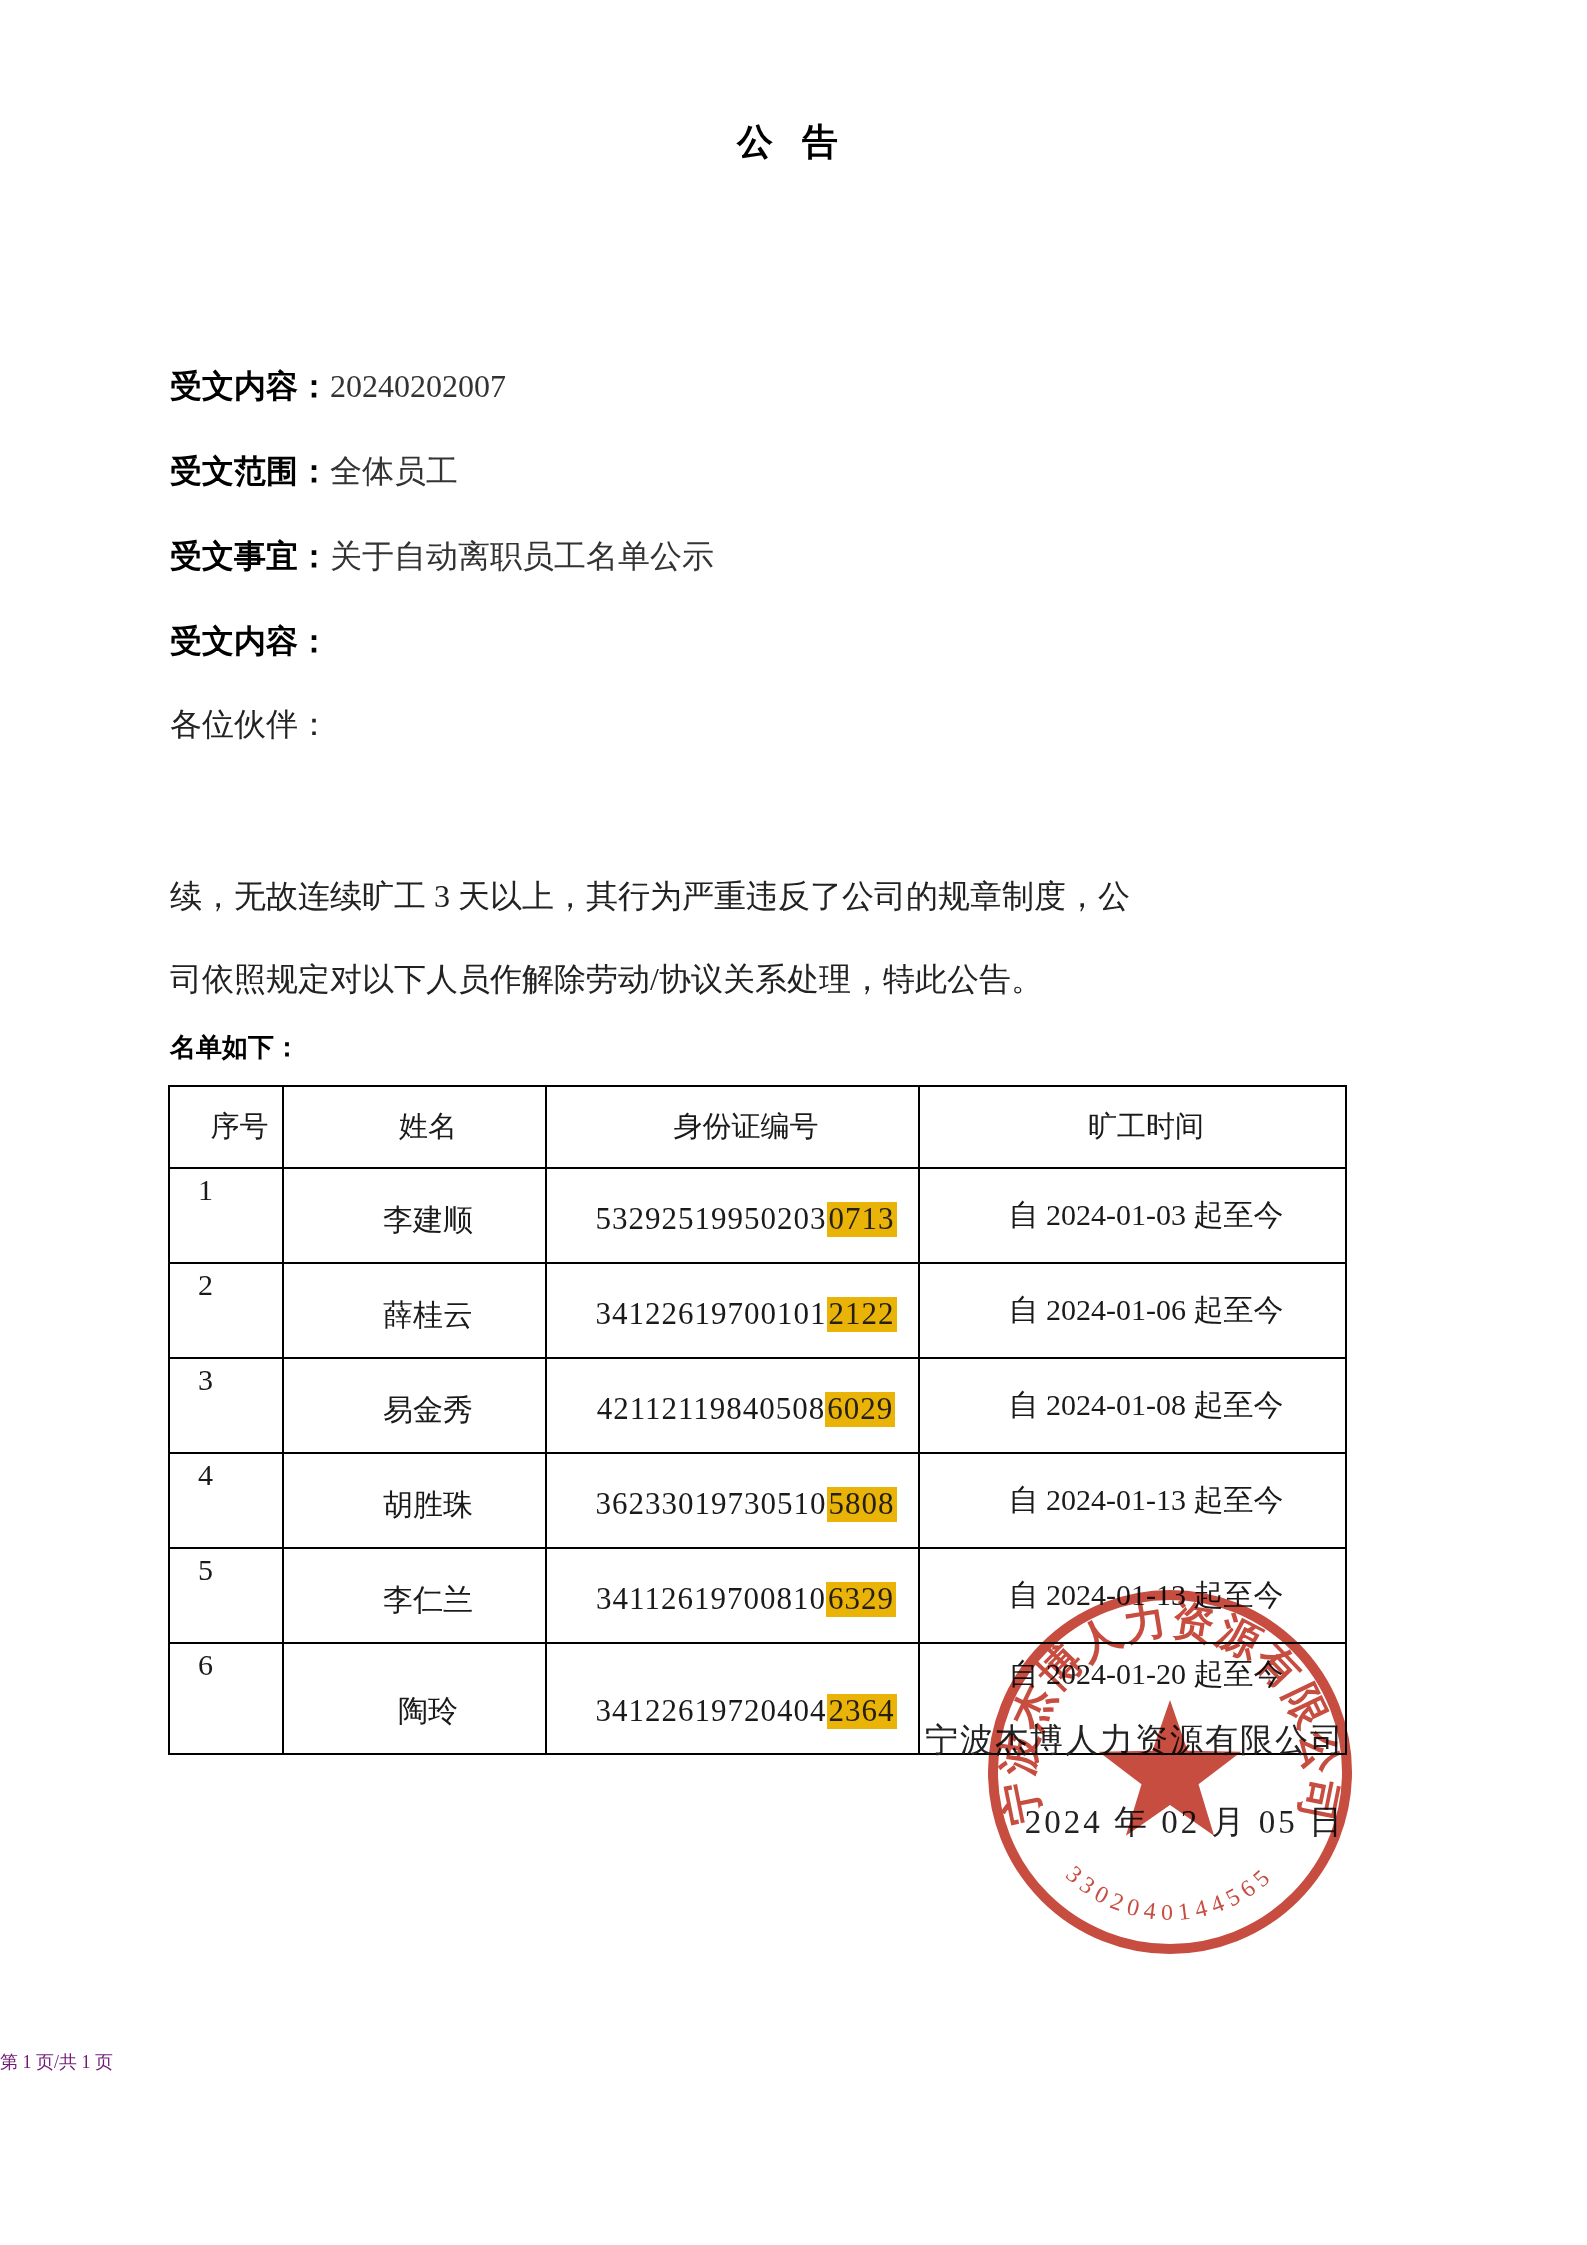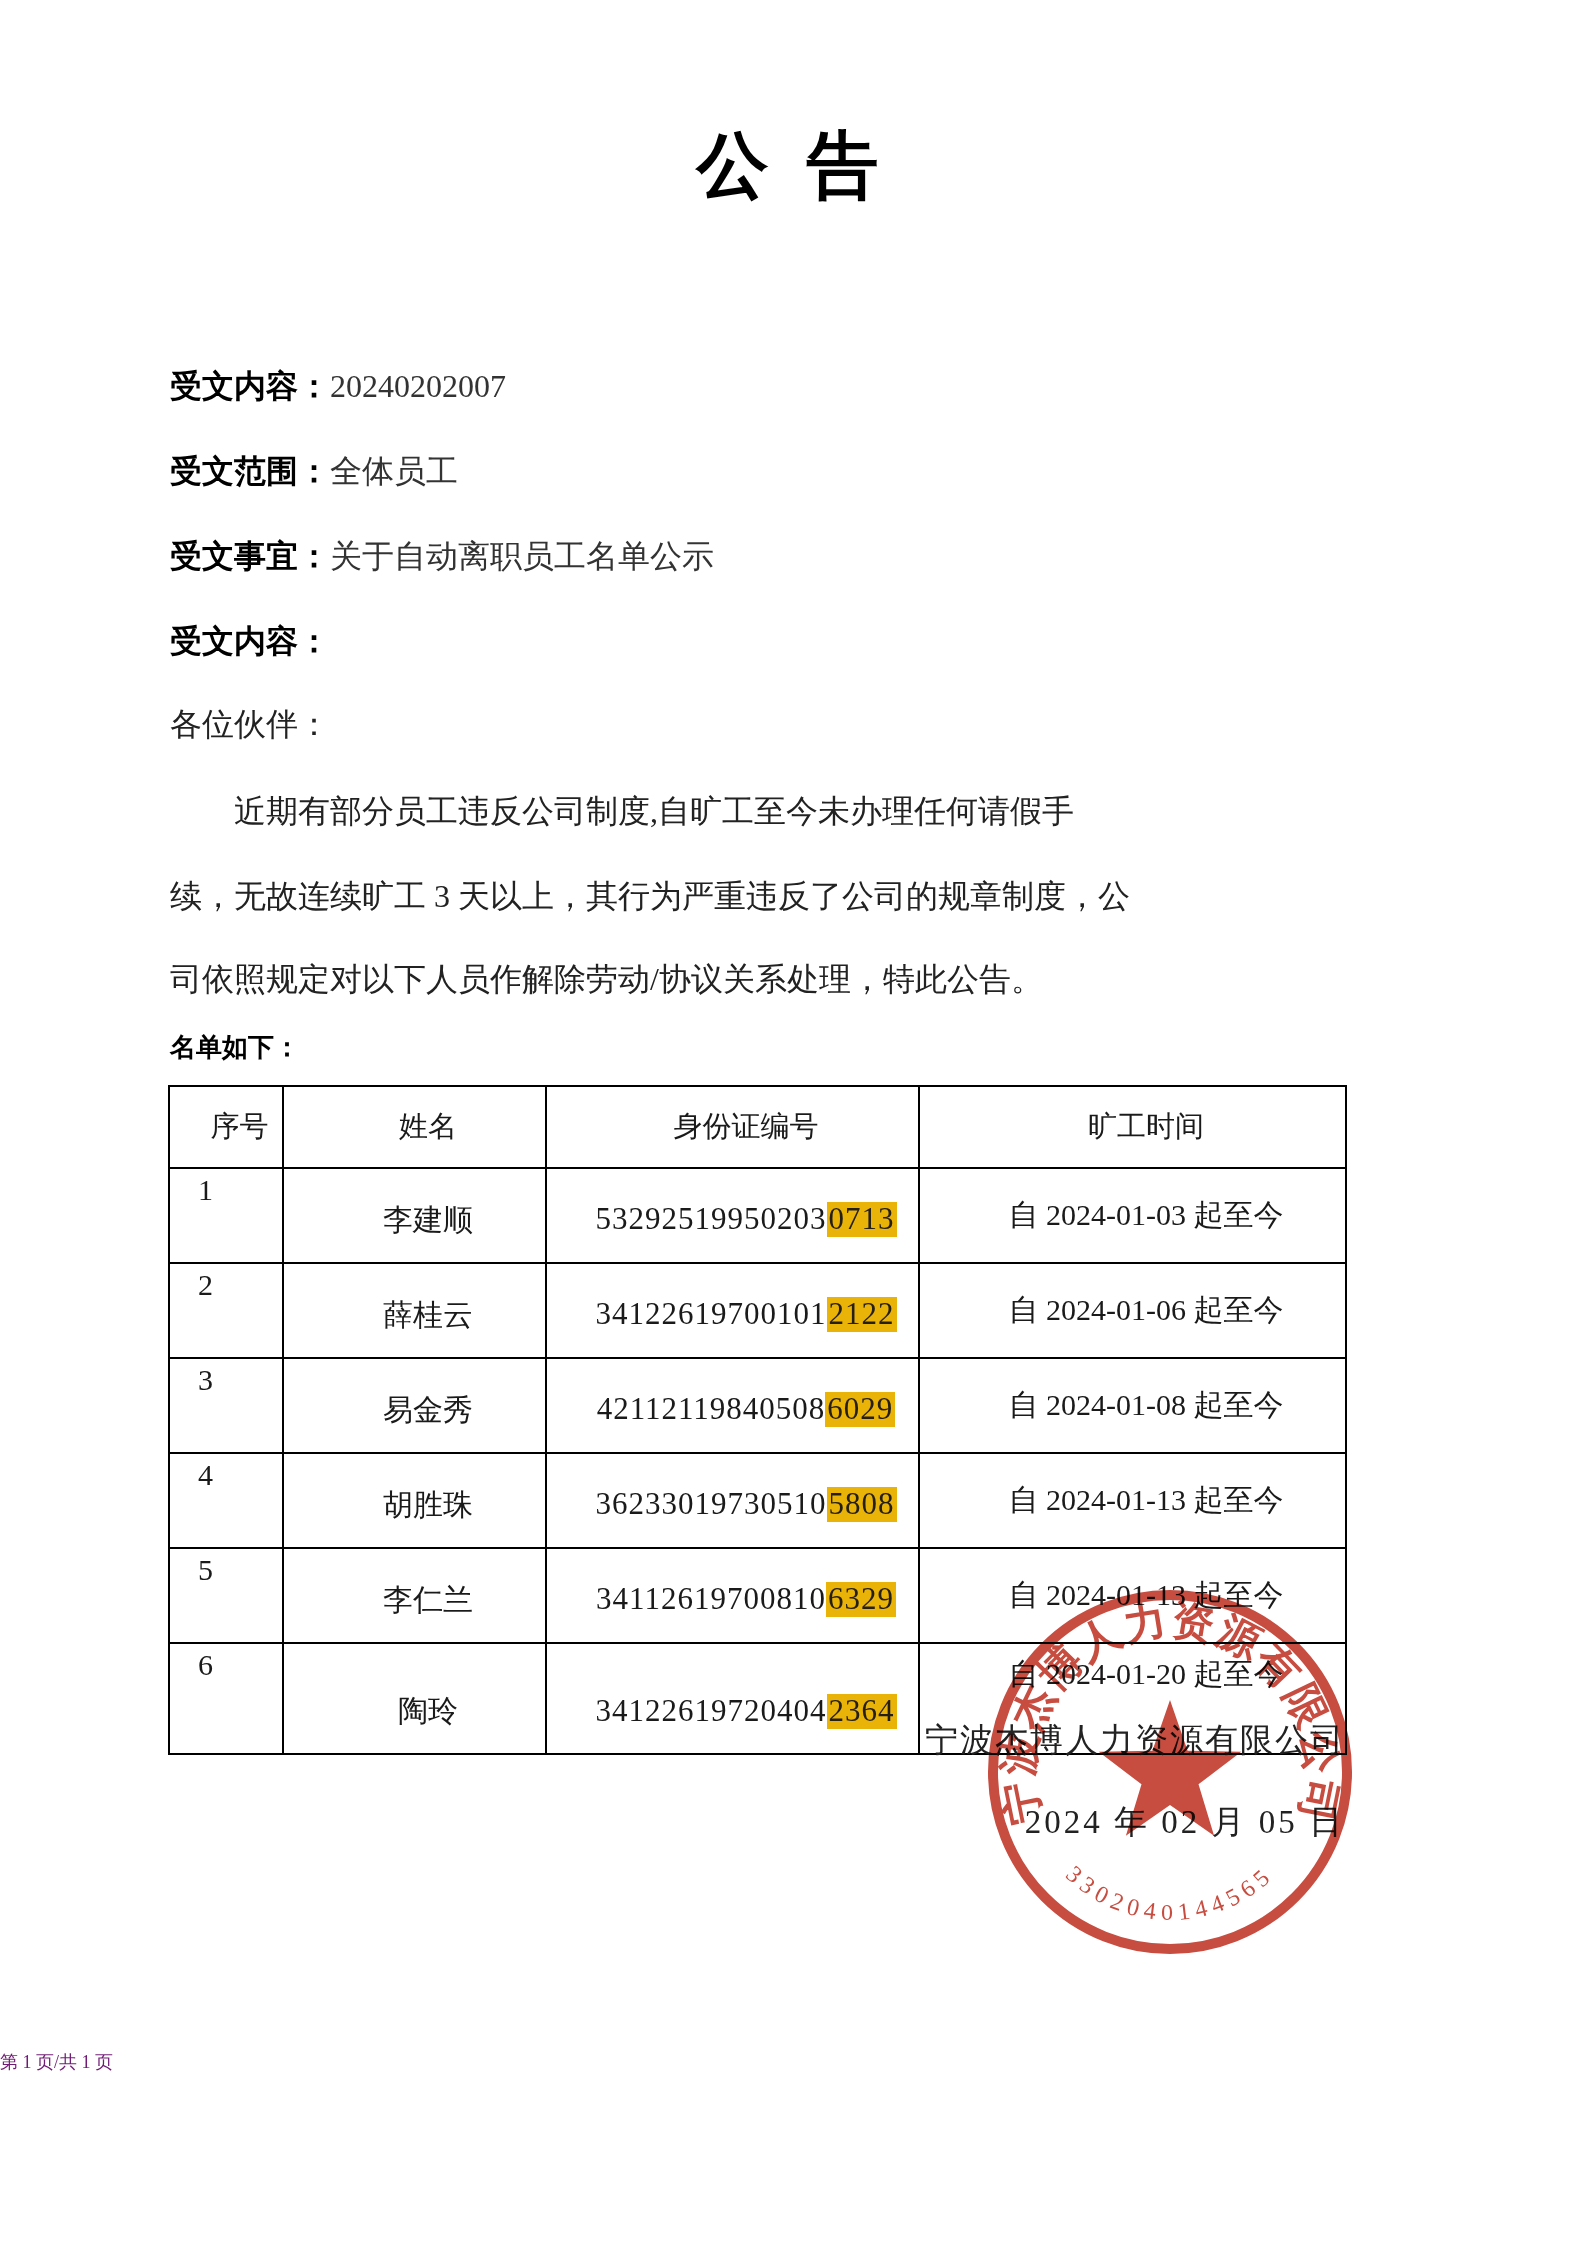--- a/index.html
+++ b/index.html
@@ -9,21 +9,21 @@
     width: 1587px;
     height: 2245px;
     background: #ffffff;
     overflow: hidden;
   }
   .abs { position: absolute; }
 
   .doc-title {
     left: 165px; top: 118px; width: 1255px;
     text-align: center;
-    font-size: 72px;
+    font-size: 36px;
     font-weight: bold;
     letter-spacing: 10px;
     color: #000;
   }
 
   .meta-line { left: 170px; width: 1250px; font-size: 32px; white-space: nowrap; }
   .meta-label { font-weight: bold; color: #000; }
   .meta-value { color: #333; }
 
   .body-line { left: 170px; width: 1250px; font-size: 32px; color: #222; white-space: nowrap; }
@@ -91,21 +91,20 @@
   <div class="abs meta-line" style="top:535px">
     <span class="meta-label">受文事宜：</span><span class="meta-value">关于自动离职员工名单公示</span>
   </div>
   <div class="abs meta-line" style="top:620px">
     <span class="meta-label">受文内容：</span>
   </div>
   <div class="abs meta-line" style="top:703px">
     <span class="meta-value" style="color:#222">各位伙伴：</span>
   </div>
 
-  <div class="abs body-line indent" style="top:790px">近期有部分员工违反公司制度,自旷工至今未办理任何请假手</div>
   <div class="abs body-line" style="top:875px">续，无故连续旷工 3 天以上，其行为严重违反了公司的规章制度，公</div>
   <div class="abs body-line" style="top:958px">司依照规定对以下人员作解除劳动/协议关系处理，特此公告。</div>
 
   <div class="abs list-intro">名单如下：</div>
 
   <table class="roster">
     <colgroup>
       <col style="width:114px">
         <col style="width:263px">
         <col style="width:373px">

